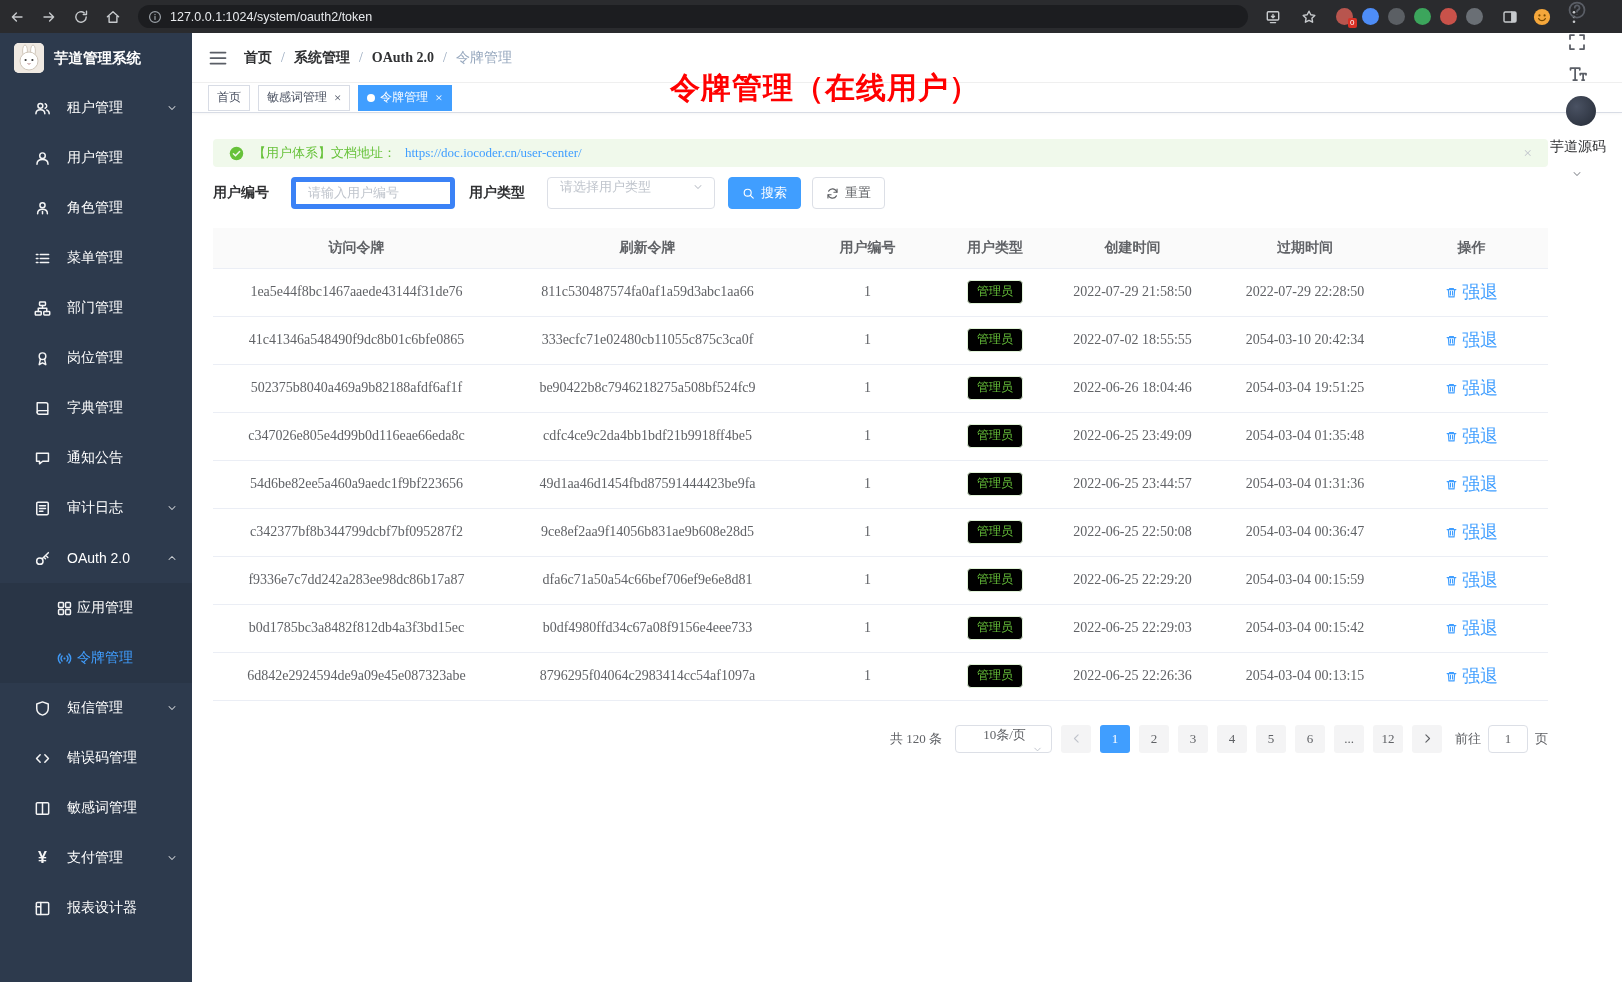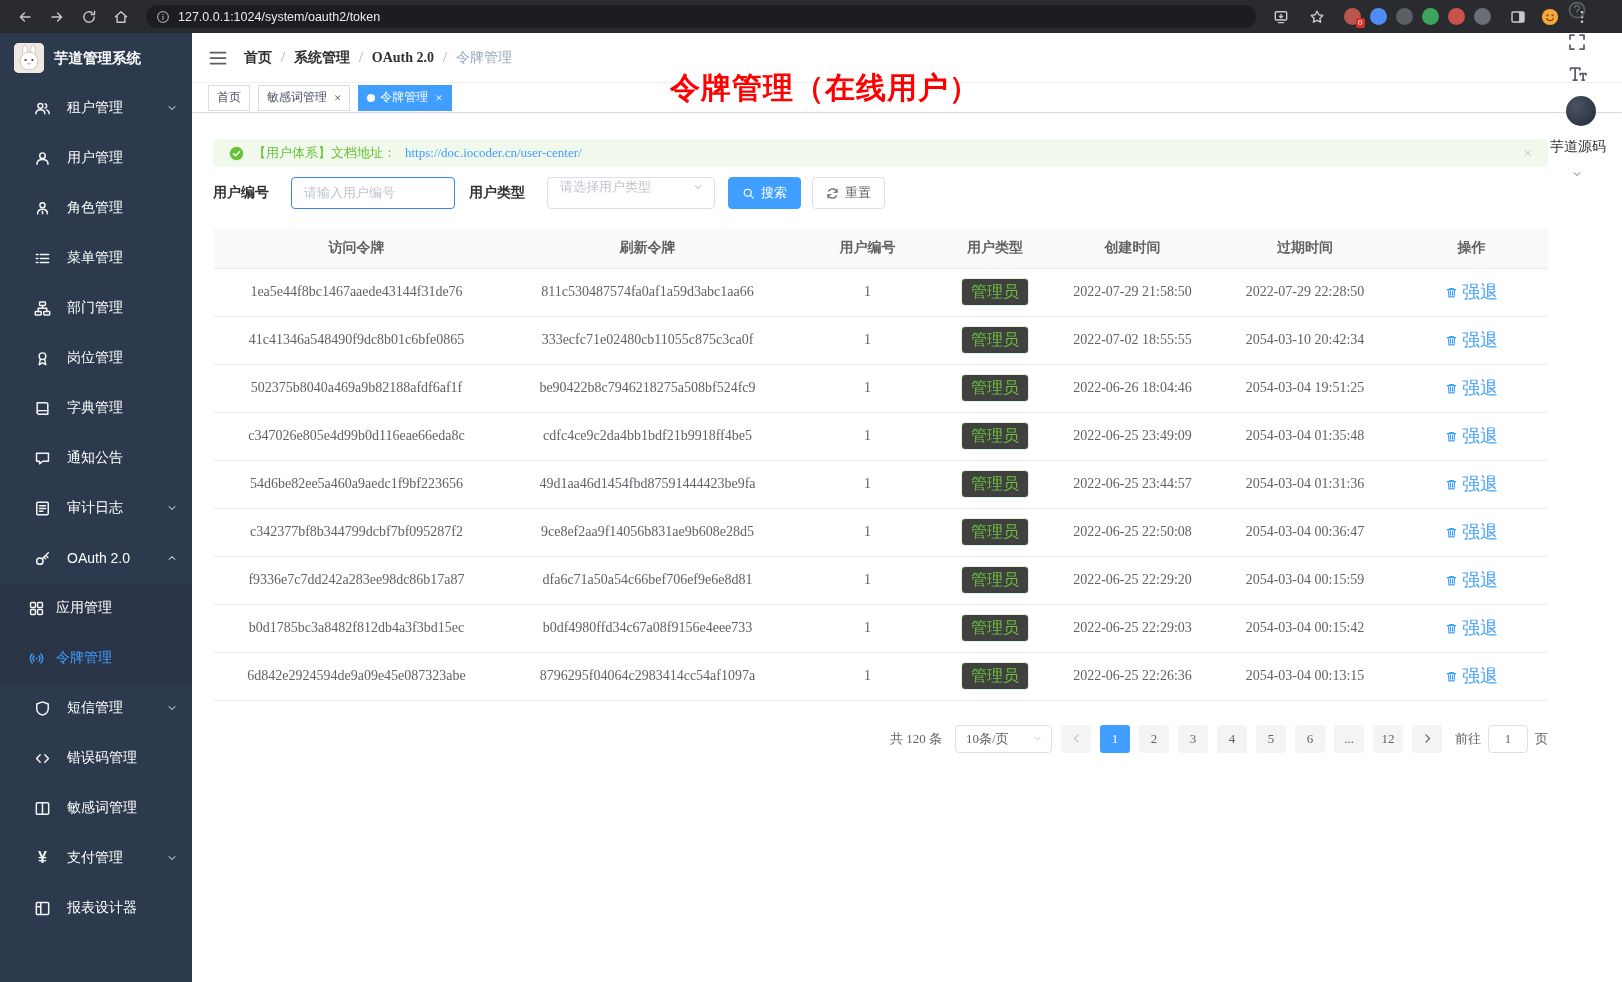--- a/index.html
+++ b/index.html
@@ -1,42 +1,42 @@
 <!DOCTYPE html>
 <html><head>
 <meta charset="utf-8">
 <style>
   * { margin:0; padding:0; box-sizing:border-box; }
   html,body { width:1622px; height:982px; overflow:hidden; }
   body { font-family:"Liberation Sans","DejaVu Sans",sans-serif; background:#fff; position:relative; }
   svg { display:block; width:100%; height:100%; }
 
   
-  .browser-bar { height:33px; background:#2a2b2e; display:flex; align-items:center; padding:0 12px; gap:6px; }
+  .browser-bar { height:33px; background:#2a2b2e; display:flex; align-items:center; padding:0 4px; gap:6px; }
   .b-btn { width:26px; height:26px; border-radius:50%; display:flex; align-items:center; justify-content:center; color:#c7cacd; flex:0 0 auto; }
   .b-btn .ic { width:16px; height:16px; }
   .url-pill { flex:1 1 auto; height:23px; background:#1c1d20; border-radius:12px; display:flex; align-items:center; padding:0 10px; gap:8px; margin:0 6px; min-width:0; max-width:1110px; }
   .url-pill .ic { width:14px; height:14px; color:#9aa0a6; flex:0 0 auto; }
   .url-text { color:#e8eaed; font-size:12.5px; white-space:nowrap; overflow:hidden; }
   .b-right { display:flex; align-items:center; gap:10px; flex:0 0 auto; }
   .ext-dot { width:17px; height:17px; border-radius:50%; position:relative; display:inline-block; flex:0 0 auto; }
   .ext-badge { position:absolute; right:-4px; bottom:-3px; background:#d93025; color:#fff; font-size:8px; font-style:normal; line-height:1; padding:1px 2.5px; border-radius:2px; }
   .b-avatar { width:18px; height:18px; flex:0 0 auto; }
 
   
   .sidebar { position:absolute; left:0; top:33px; bottom:0; width:192px; background:#2d3a4d; overflow:hidden; }
   .main { position:absolute; left:192px; right:0; top:33px; bottom:0; background:#fff;font-family:Liberation Serif, serif; }
 
   
   .logo { height:50px; display:flex; align-items:center; padding-left:14px; gap:10px; }
   .logo-avatar { width:30px; height:30px; border-radius:5px; background:#f2f2f2; overflow:hidden; flex:0 0 auto; }
   .logo-title { color:#fff; font-size:14.5px; font-weight:bold; white-space:nowrap; }
   .menu { }
   .menu-item { height:50px; display:flex; align-items:center; padding:0 14px 0 34px; color:#fff; font-size:14px; gap:16px; cursor:pointer; }
-  .menu-item.child { padding-left:28px; gap:11px; background:rgba(0,0,0,.08); }
+  .menu-item.child { padding-left:56px; gap:4px; background:rgba(0,0,0,.08); }
   .menu-item.active { color:#409eff; }
   .menu-icon { width:17px; height:17px; flex:0 0 auto; opacity:.95; display:flex; align-items:center; justify-content:center; }
   .menu-label { white-space:nowrap; }
   .menu-arrow { margin-left:auto; width:12px; height:12px; color:rgba(255,255,255,.75); transition:transform .2s; }
   .menu-arrow.open { transform:rotate(180deg); }
 
   
   .navbar { height:50px; display:flex; align-items:center; padding:0 16px; border-bottom:1px solid #f0f0f0; }
   .hamburger { width:20px; height:20px; color:#5a5e66; margin-right:16px; cursor:pointer; flex:0 0 auto; }
   .breadcrumb { display:flex; align-items:center; gap:9px; font-size:14px; }
@@ -59,41 +59,41 @@
   
   .content { padding:26px 74px 0 21px; }
   .alert { height:28px; background:#f0f9eb; border-radius:4px; display:flex; align-items:center; padding:0 16px; gap:9px; }
   .alert-check { width:15px; height:15px; flex:0 0 auto; }
   .alert-text { font-size:13px; color:#67c23a; }
   .alert-link { font-size:13px; color:#409eff; cursor:pointer; }
   .alert-close { margin-left:auto; color:#c0c4cc; font-size:15px; cursor:pointer; line-height:1; }
 
   .filters { display:flex; align-items:center; margin-top:10px; gap:13px; }
   .f-label { font-size:14px; font-weight:700; color:#303133; margin-right:9px; white-space:nowrap; }
-  .f-input { width:164px; height:32px; border:1px solid #3b82f6; border-radius:4px; padding:0 12px; font-size:13px; color:#606266; font-family:inherit; outline:none; }
+  .f-input { width:164px; height:32px; border:5px solid #3b82f6; border-radius:4px; padding:0 12px; font-size:13px; color:#606266; font-family:inherit; outline:none; }
   .f-input::placeholder { color:#bfc4cc; }
   .f-select { width:168px; height:32px; border:1px solid #dcdfe6; border-radius:4px; padding:0 10px 12px 12px; font-size:13px; color:#bfc4cc; display:flex; align-items:center; cursor:pointer; background:#fff; }
   .f-select .sel-caret { margin-left:auto; width:12px; height:12px; color:#c0c4cc; }
   .btn { height:32px; border-radius:4px; border:1px solid #dcdfe6; background:#fff; color:#606266; font-size:13px; padding:0 13px; display:inline-flex; align-items:center; gap:6px; cursor:pointer; font-family:inherit; }
   .btn .btn-ic { width:13px; height:13px; }
   .btn.primary { background:#409eff; border-color:#409eff; color:#fff; }
 
   
   .table-wrap { margin-top:19px; }
   table { width:100%; table-layout:fixed; border-collapse:collapse; }
   thead th { height:40px; background:#fafafa; color:#606266; font-size:14px; font-weight:600; text-align:center; border-bottom:1px solid #ebeef5; }
   tbody td { height:48px; color:#606266; font-size:14px; text-align:center; border-bottom:1px solid #ebeef5; white-space:nowrap; overflow:hidden; }
-  .tag-success { display:inline-block; padding:3px 9px; font-size:16px; color:#67c23a; background:#404040; border:1px solid #e1f3d8; border-radius:4px; line-height:1.3; }
+  .tag-success { display:inline-block; padding:3px 9px; font-size:12px; color:#67c23a; background:#000000; border:1px solid #e1f3d8; border-radius:4px; line-height:1.3; }
   .action-link { color:#409eff; font-size:18px; cursor:pointer; display:inline-flex; align-items:center; gap:4px; }
   .icon-13 { width:13px; height:13px; display:inline-block; }
 
   
   .pagination { margin-top:24px; display:flex; align-items:center; justify-content:flex-end; gap:9px; font-size:13px; color:#606266; }
   .pg-total { margin-right:4px; }
-  .pg-size { width:97px; height:28px; border:1px solid #dcdfe6; border-radius:4px; display:flex; align-items:center; padding:0 8px 0 10px; cursor:pointer; background:#fff; }
+  .pg-size { width:97px; height:28px; border:1px solid #dcdfe6; border-radius:4px; display:flex; align-items:center; padding:0 8px 0 10px; cursor:pointer; background:#fff;flex-direction:column; }
   .pg-size .sel-caret { margin-left:auto; width:11px; height:11px; color:#c0c4cc; }
   .page-btn { min-width:30px; height:28px; border:none; border-radius:3px; background:#f4f4f5; color:#606266; font-size:13px; cursor:pointer; font-family:inherit; display:inline-flex; align-items:center; justify-content:center; padding:0 6px; }
   .page-btn.active { background:#409eff; color:#fff; }
   .page-btn.nav { font-size:14px; }
   .page-btn.nav.disabled { color:#c0c4cc; cursor:default; }
   .pg-goto { display:flex; align-items:center; gap:7px; margin-left:4px; }
   .pg-input { width:40px; height:28px; border:1px solid #dcdfe6; border-radius:4px; text-align:center; font-size:13px; color:#606266; outline:none; font-family:inherit; }
 
   
   .annotation { position:absolute; left:670px; top:68px; font-size:30px; font-weight:700; color:#ff0000; z-index:60; white-space:nowrap; letter-spacing:1px; }

